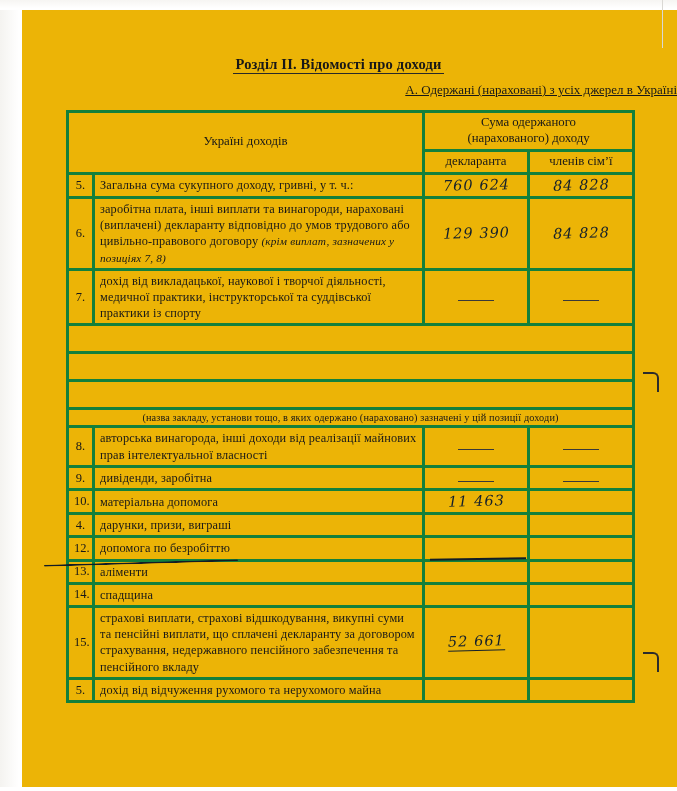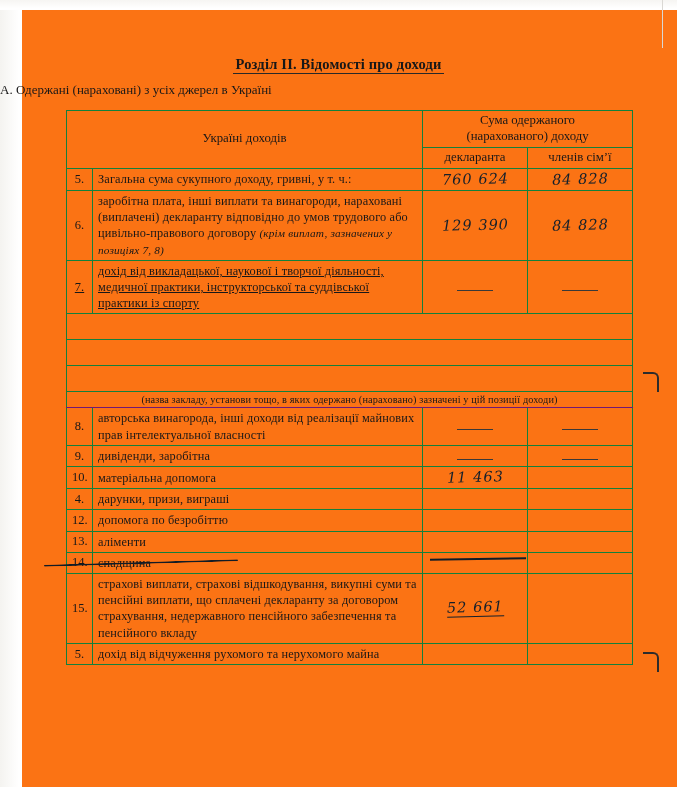--- a/index.html
+++ b/index.html
@@ -12,21 +12,21 @@
     height: 791px;
     position: relative;
     overflow: hidden;
     font-family: "Liberation Serif", serif;
     color: #1a1a1a;
     filter: contrast(1.02);
   }
   .page {
     position: absolute;
     inset: 0;
-    background: #f97316;
+    background: #eab308;
   }
   
   .scan-edge-left {
     position: absolute;
     left: 0; top: 0; bottom: 0;
     width: 22px;
     background: linear-gradient(to right, #f2f1ee, #ffffff);
   }
   .scan-edge-top {
     position: absolute;
@@ -52,35 +52,36 @@
     letter-spacing: .2px;
   }
   .title .underline {
     border-bottom: 1px solid #2a2a2a;
     padding: 0 2px 1px 2px;
   }
   .subtitle {
     position: absolute;
     left: 0; right: 0;
     top: 82px;
-    text-align: left;
+    text-align: right;
     font-size: 13px;
+    text-decoration: underline;
   }
   
   .tbl {
     position: absolute;
     left: 66px;
     top: 110px;
     width: 566px;
     border-collapse: collapse;
     table-layout: fixed;
     font-size: 12.3px;
   }
   .tbl td, .tbl th {
-    border: 1px solid #15803d;
+    border: 3px solid #15803d;
     padding: 2px 5px;
     vertical-align: middle;
     font-weight: normal;
   }
   .col-num { width: 26px; text-align: center; font-size: 12.5px; }
   .col-desc { width: 330px; }
   .col-decl { width: 105px; }
   .col-fam { width: 105px; }
 
   .head-cell { text-align: center; font-size: 12.8px; line-height: 1.25; }
@@ -110,21 +111,21 @@
     height: 8px;
   }
   .blank-row td { height: 21px; }
   .note-row td {
     text-align: center;
     font-size: 10.3px;
     border-top: none;
     border-bottom: 1px solid #701a75;
     letter-spacing: .1px;
   }
-  .row-tall td { height: 30px; text-decoration: underline; }
+  .row-tall td { height: 30px; }
 
   
   .pen-strike {
     position: absolute;
     left: 44px;
     top: 562px;
     width: 194px;
     height: 0;
     border-top: 2.4px solid #141e28;
     transform: rotate(-1.6deg);

